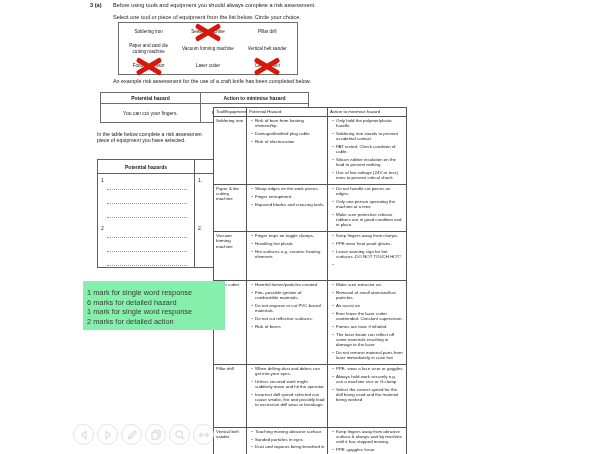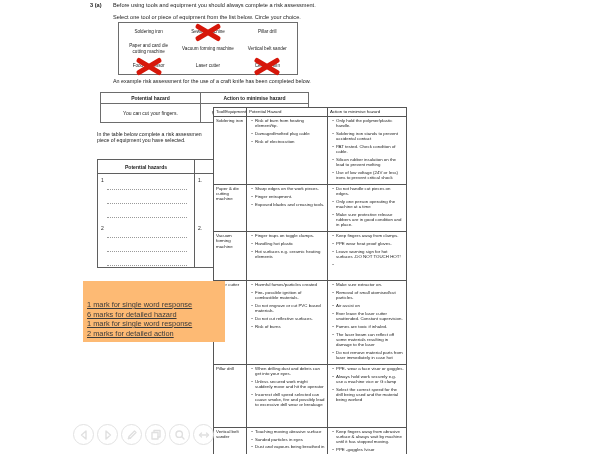--- a/index.html
+++ b/index.html
@@ -36,22 +36,22 @@
   .stu-head{height:13px;border-bottom:1px solid #5f5f5f;display:flex;}
   .stu-head .h1{width:96px;border-right:1px solid #5f5f5f;font-weight:bold;font-size:5.1px;
                 display:flex;align-items:center;justify-content:center;}
   .stu-body{position:relative;height:93px;}
   .stu-vline{position:absolute;left:96px;top:0;bottom:0;border-left:1px solid #5f5f5f;}
   .stu-row{position:relative;height:46px;padding-top:2px;}
   .stu-num{position:absolute;left:3px;top:3px;font-size:5px;}
   .stu-line{height:13px;border-bottom:1px dotted #9a9a9a;margin:0 6px 0 9px;width:80px;}
   .stu-num2{position:absolute;font-size:5px;left:100px;}
   
-  .marks-box{position:absolute;left:83px;top:281px;width:134px;background:#fdba74;z-index:4;
-             padding:19px 4px 4px 4px;font-size:7.4px;line-height:9.5px;color:#3b3b3b;text-decoration:underline;}
+  .marks-box{position:absolute;left:83px;top:281px;width:134px;background:#86efac;z-index:4;
+             padding:7px 4px 4px 4px;font-size:7.4px;line-height:9.5px;color:#3b3b3b;}
   
   .ans-table{position:absolute;left:213px;top:107px;width:178px;border-collapse:collapse;table-layout:fixed;
              background:#fff;font-size:4.4px;line-height:5.2px;z-index:3;}
   .ans-table td,.ans-table th{border:1px solid #555;padding:1px 2px;vertical-align:top;text-align:left;
              font-weight:normal;background:#fff;}
   .ans-c1{width:28px;} .ans-c2{width:76px;} .ans-c3{width:74px;}
   .ans-table th{height:6px;}
   .r1 td{height:60px;} .r2 td{height:44px;} .r3 td{height:46px;}
   .r4 td{height:76px;} .r5 td{height:60px;} .r6 td{height:42px;}
   .bi{display:flex;margin-bottom:2.6px;}

